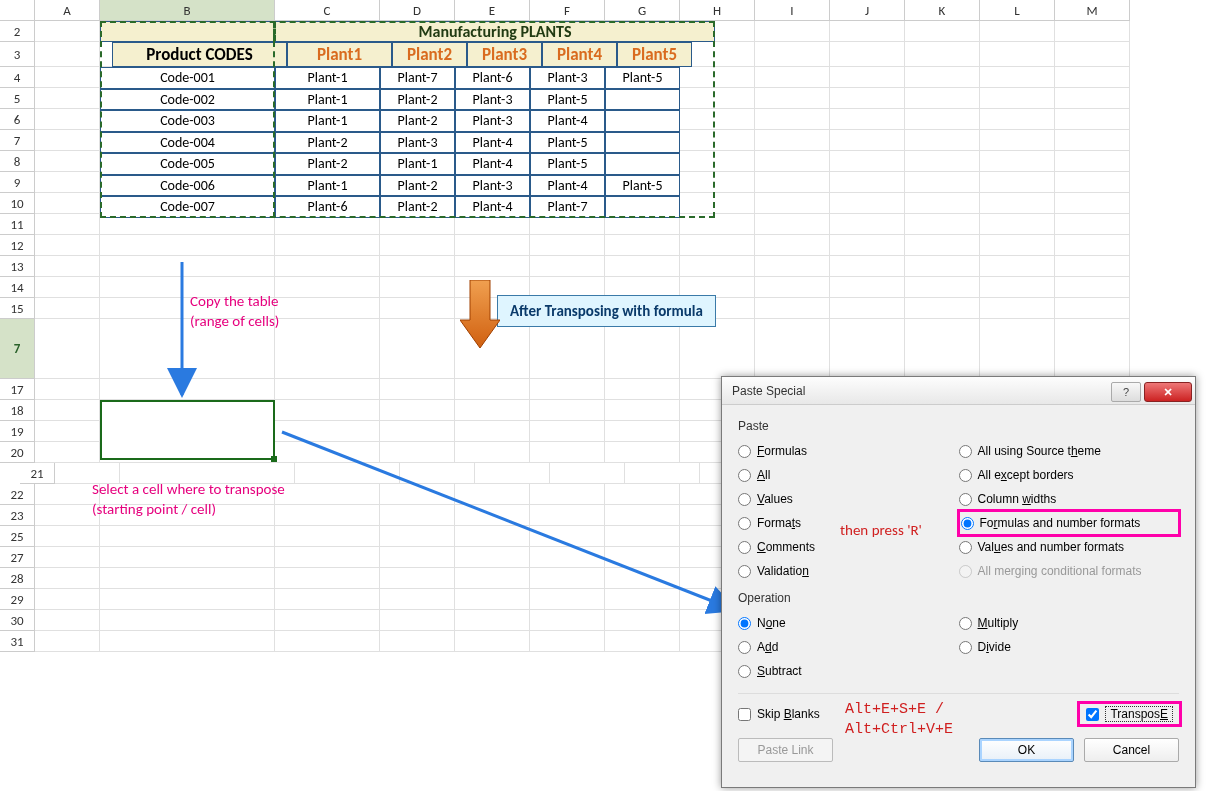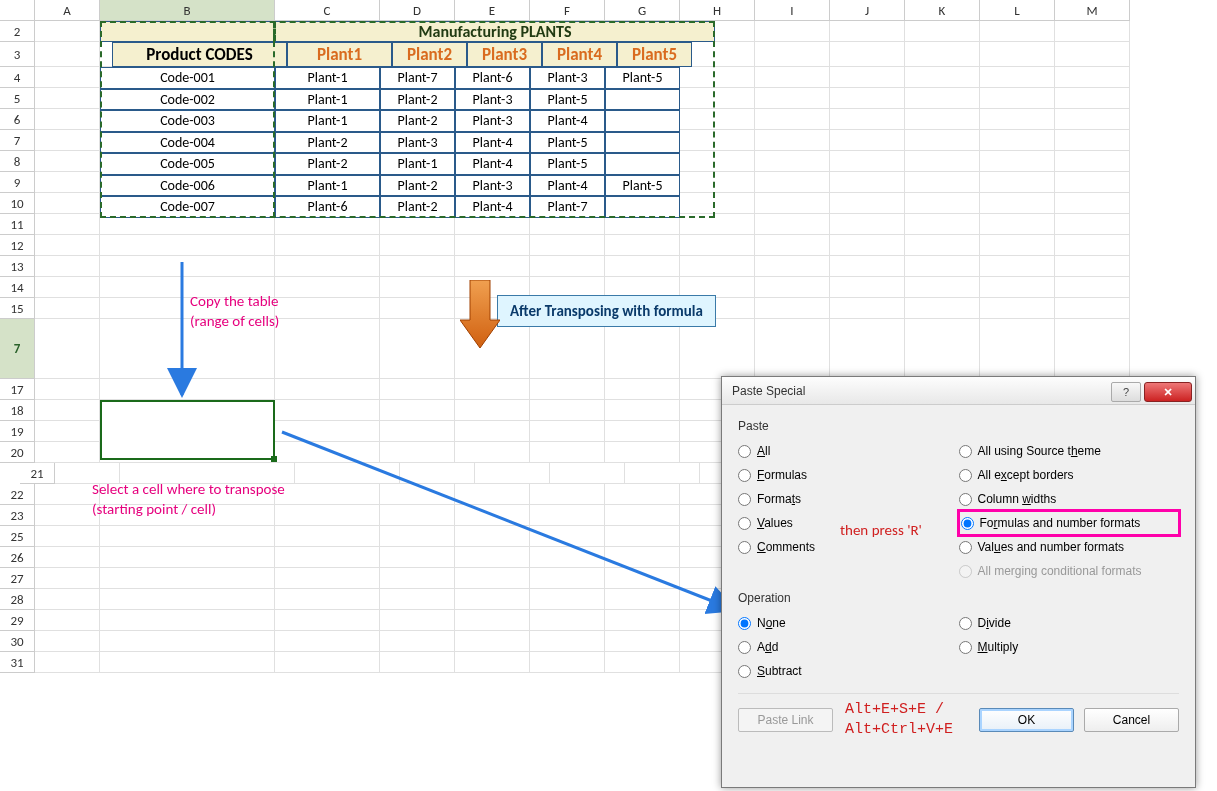--- a/index.html
+++ b/index.html
@@ -465,36 +465,20 @@
         <div class="cell wF" style="height: 21px;"></div>
         <div class="cell wG" style="height: 21px;"></div>
         <div class="cell wN" style="height: 21px;"></div>
         <div class="cell wN" style="height: 21px;"></div>
         <div class="cell wN" style="height: 21px;"></div>
         <div class="cell wN" style="height: 21px;"></div>
         <div class="cell wN" style="height: 21px;"></div>
         <div class="cell wN" style="height: 21px;"></div>
       </div>
       <div class="row" style="height: 21px;">
-        <div class="row-head" style="height: 21px;">26</div>
-        <div class="cell wA" style="height: 21px;"></div>
-        <div class="cell wB" style="height: 21px;"></div>
-        <div class="cell wC" style="height: 21px;"></div>
-        <div class="cell wD" style="height: 21px;"></div>
-        <div class="cell wE" style="height: 21px;"></div>
-        <div class="cell wF" style="height: 21px;"></div>
-        <div class="cell wG" style="height: 21px;"></div>
-        <div class="cell wN" style="height: 21px;"></div>
-        <div class="cell wN" style="height: 21px;"></div>
-        <div class="cell wN" style="height: 21px;"></div>
-        <div class="cell wN" style="height: 21px;"></div>
-        <div class="cell wN" style="height: 21px;"></div>
-        <div class="cell wN" style="height: 21px;"></div>
-      </div>
-      <div class="row" style="height: 21px;">
         <div class="row-head" style="height: 21px;">27</div>
         <div class="cell wA" style="height: 21px;"></div>
         <div class="cell wB" style="height: 21px;"></div>
         <div class="cell wC" style="height: 21px;"></div>
         <div class="cell wD" style="height: 21px;"></div>
         <div class="cell wE" style="height: 21px;"></div>
         <div class="cell wF" style="height: 21px;"></div>
         <div class="cell wG" style="height: 21px;"></div>
         <div class="cell wN" style="height: 21px;"></div>
         <div class="cell wN" style="height: 21px;"></div>
@@ -698,37 +682,41 @@
           <span>✕</span>
         </div>
     </div>
   </div>
   <div class="dlg-body">
     <div class="grp-label">Paste</div>
     <div class="radio-cols">
       <div class="rcol" id="pleft">
           <div class="ritem">
             <input type="radio" name="paste" style="">
+            <label><span><u>F</u>ormulas</span></label>
+          </div>
+          <div class="ritem">
+            <input type="radio" name="paste" style="">
             <label><span><u>A</u>ll</span></label>
           </div>
           <div class="ritem">
             <input type="radio" name="paste" style="">
-            <label><span><u>F</u>ormulas</span></label>
+            <label><span><u>V</u>alues</span></label>
           </div>
           <div class="ritem">
             <input type="radio" name="paste" style="">
             <label><span>Forma<u>t</u>s</span></label>
           </div>
           <div class="ritem">
             <input type="radio" name="paste" style="">
-            <label><span><u>V</u>alues</span></label>
-          </div>
-          <div class="ritem">
-            <input type="radio" name="paste" style="">
             <label><span><u>C</u>omments</span></label>
+          </div>
+          <div class="ritem">
+            <input type="radio" name="paste" style="">
+            <label><span>Validatio<u>n</u></span></label>
           </div>
         </div>
       <div class="rcol" id="pright">
           <div class="ritem">
             <input type="radio" name="paste" style="">
             <label><span>All using Source t<u>h</u>eme</span></label>
           </div>
           <div class="ritem">
             <input type="radio" name="paste" style="">
             <label><span>All e<u>x</u>cept borders</span></label>
@@ -763,29 +751,39 @@
             <label><span>A<u>d</u>d</span></label>
           </div>
           <div class="ritem">
             <input type="radio" name="op" style="">
             <label><span><u>S</u>ubtract</span></label>
           </div>
         </div>
       <div class="rcol" id="oright">
           <div class="ritem">
             <input type="radio" name="op" style="">
+            <label><span><u>M</u>ultiply</span></label>
+          </div>
+          <div class="ritem">
+            <input type="radio" name="op" style="">
             <label><span>D<u>i</u>vide</span></label>
           </div>
-          <div class="ritem">
-            <input type="radio" name="op" style="">
-            <label><span><u>M</u>ultiply</span></label>
-          </div>
         </div>
     </div>
     <div style="height:1px; background:#ddd; margin:10px 0;"></div>
+    <div class="cbrow">
+      <input type="checkbox" style="">
+      <label><span>Skip <u>B</u>lanks</span></label>
+      <span class="lbl2">
+        <span class="trans-hl">
+          <input type="checkbox" checked="" style="">
+          <label class="trans-box">Transpos<u>E</u></label>
+        </span>
+      </span>
+    </div>
     <div class="dlg-btns">
       <button class="pl" disabled="">Paste Link</button>
       <span class="spacer"></span>
       <button class="ok">OK</button>
       <button class="cancel">Cancel</button>
     </div>
   </div>
 </div>
 
 </body></html>

